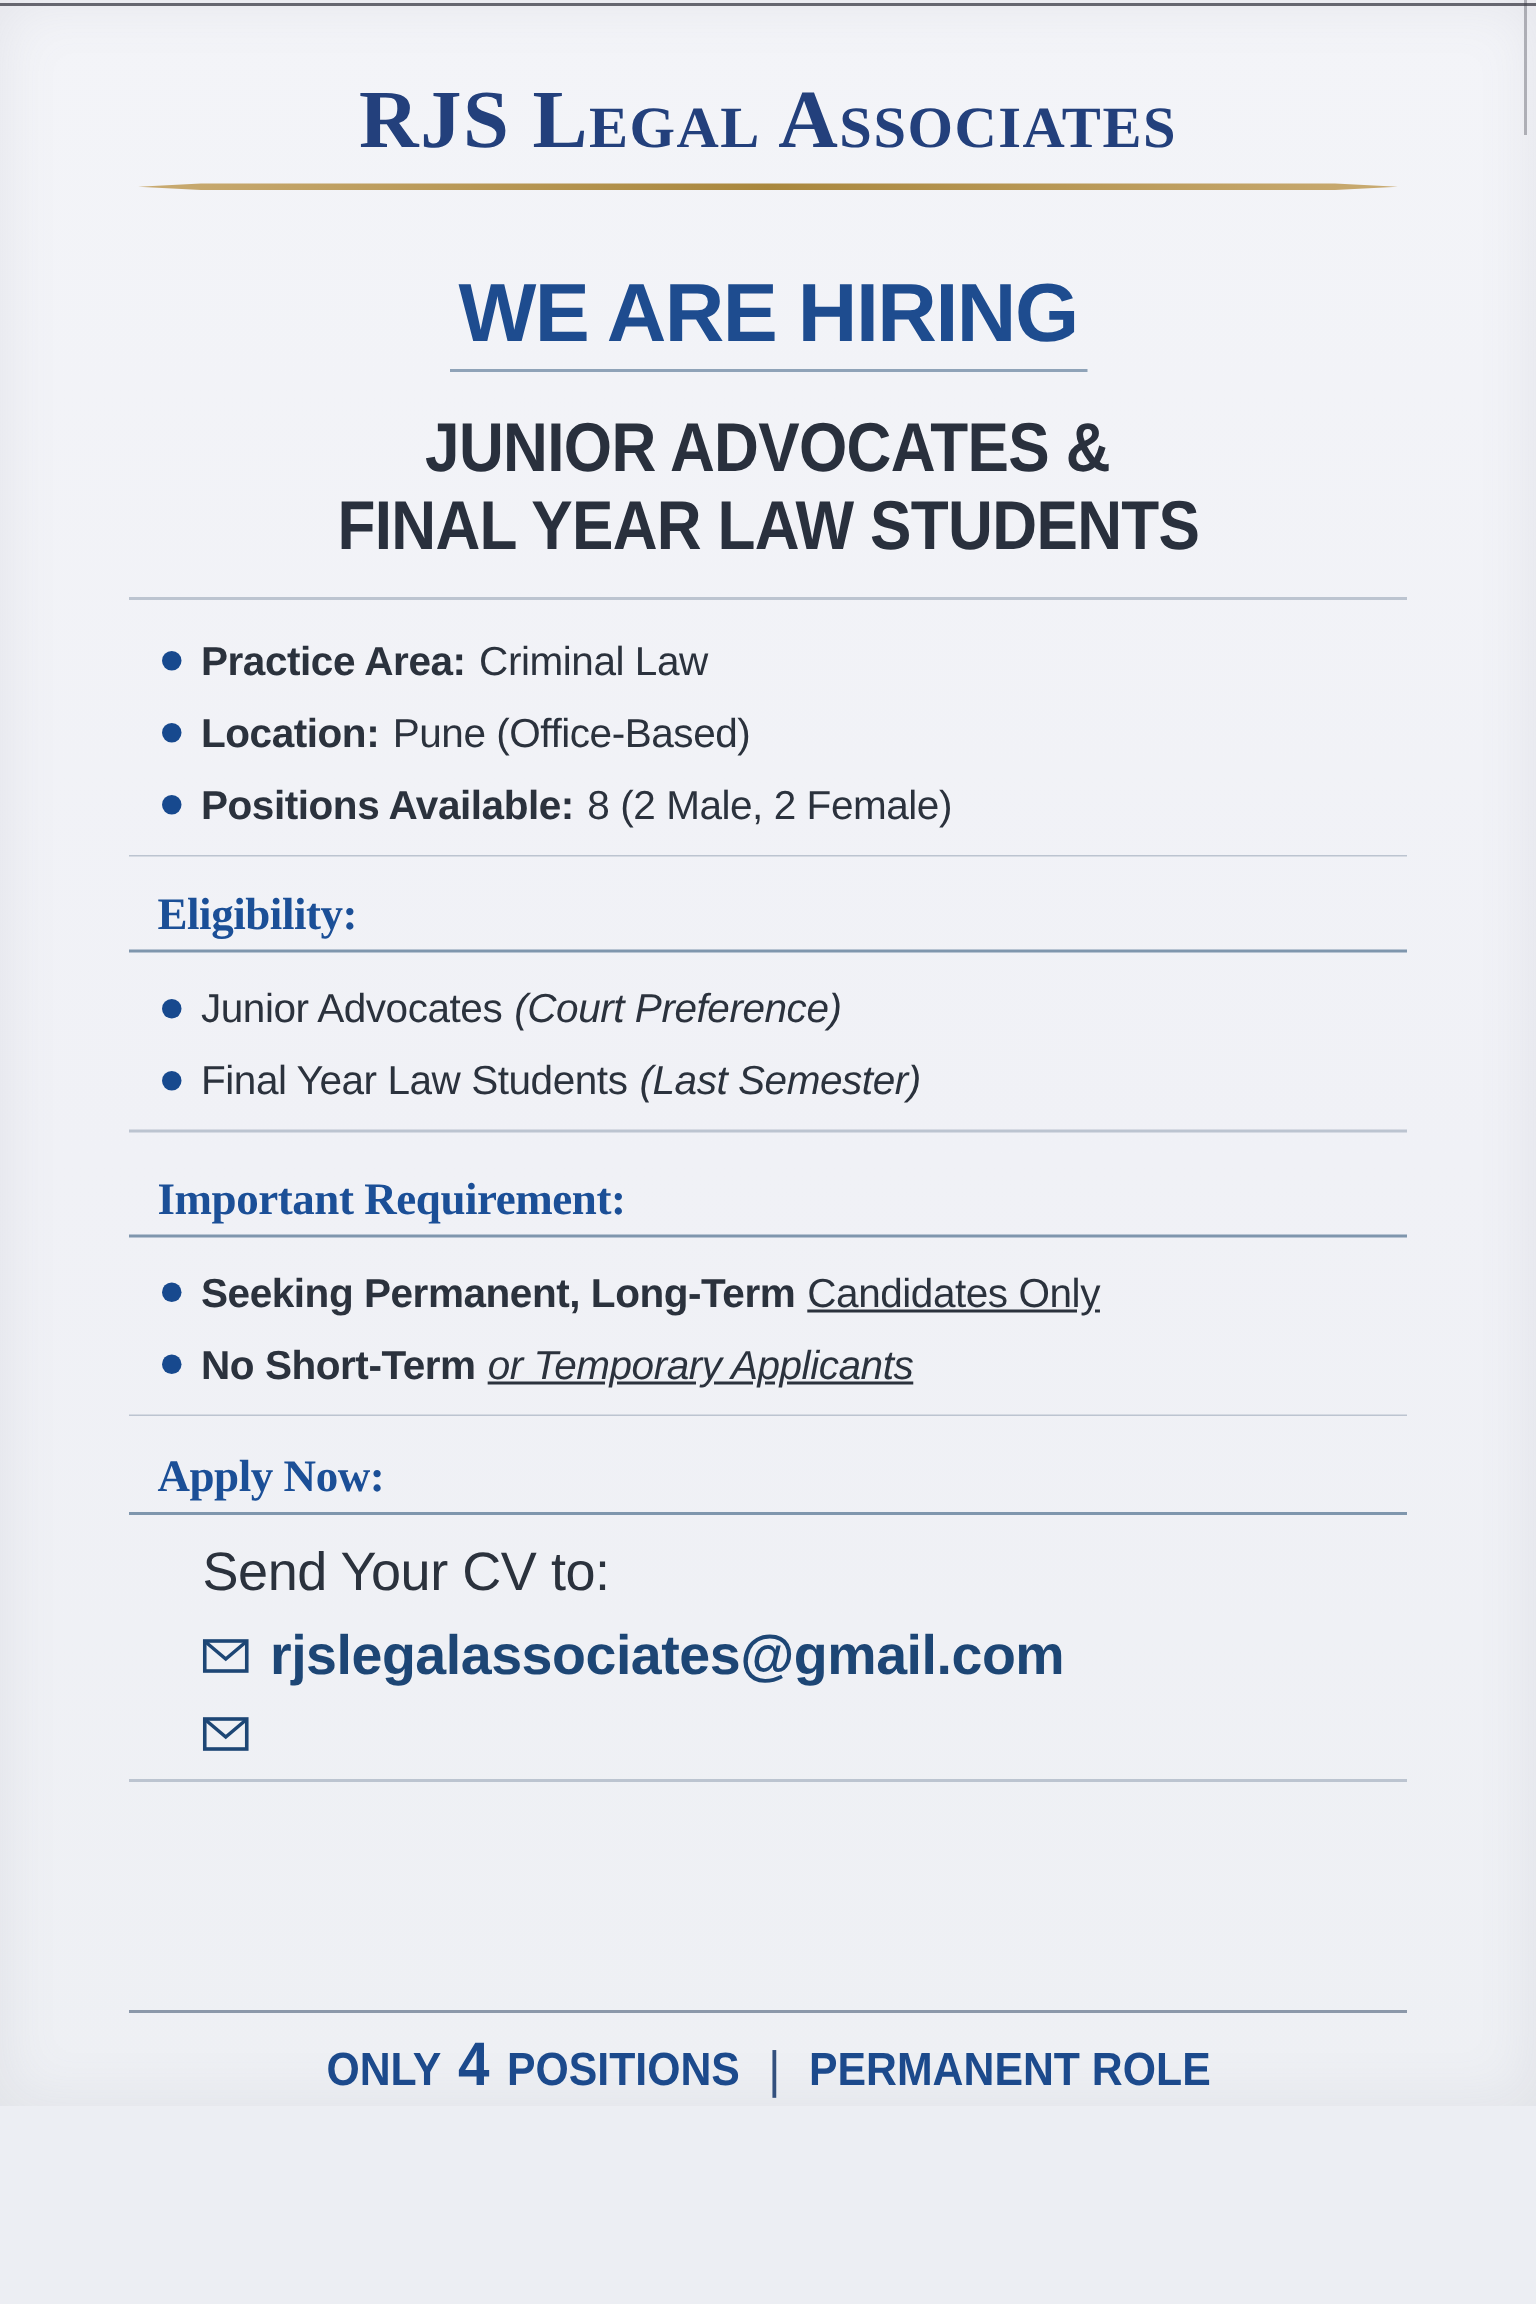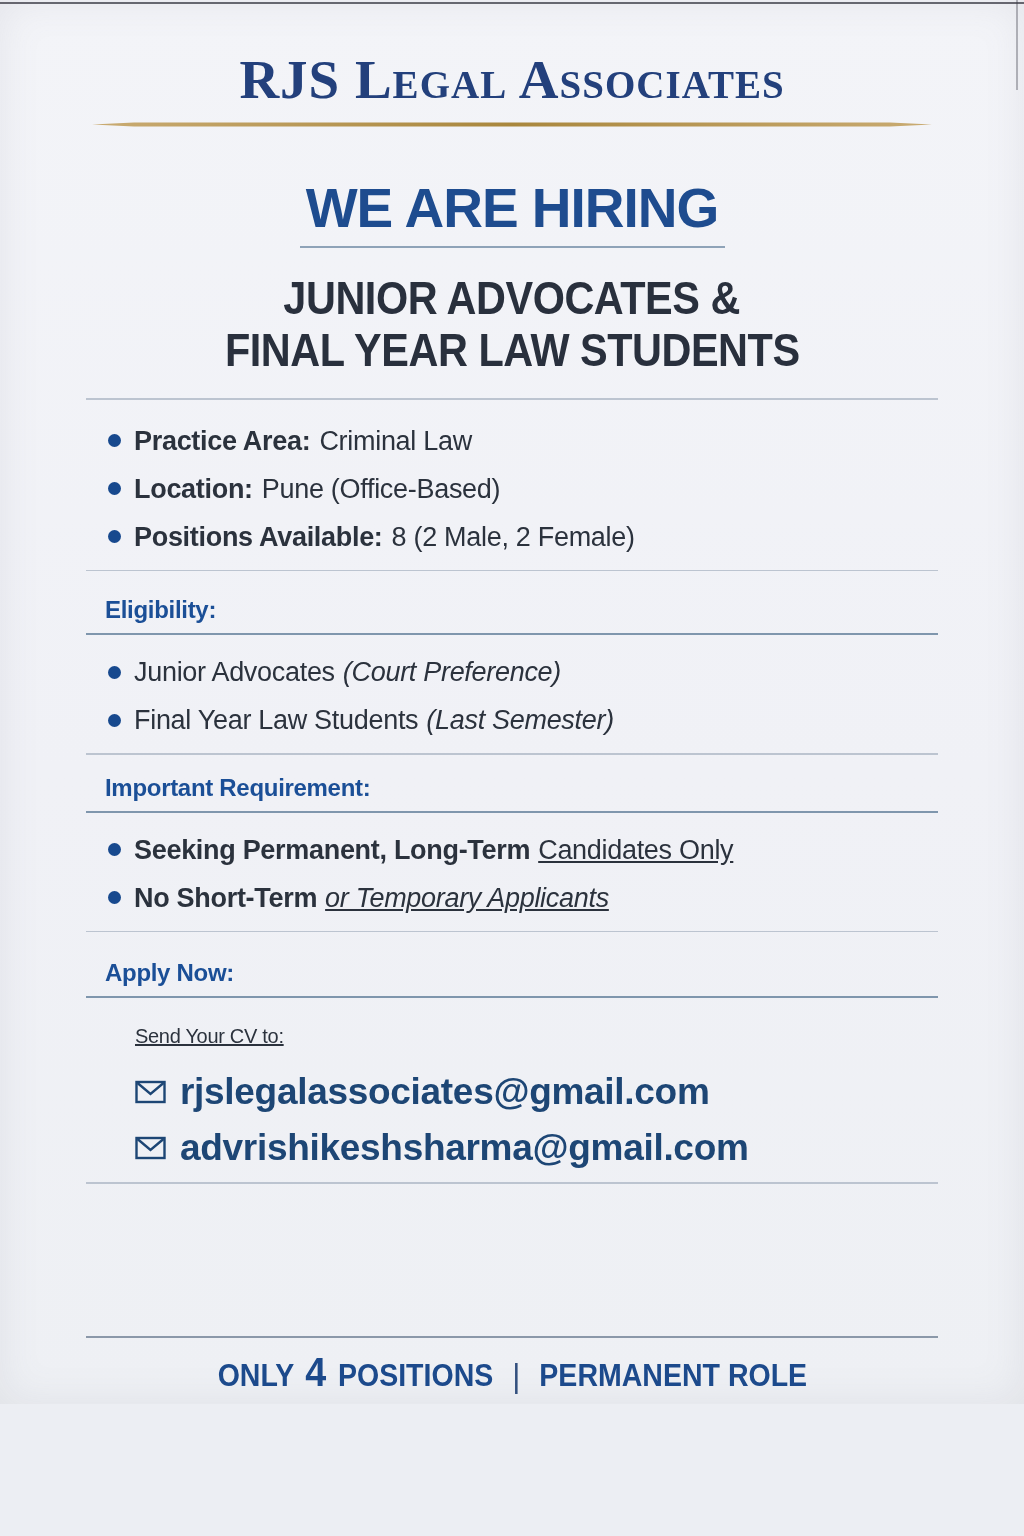--- a/index.html
+++ b/index.html
@@ -78,25 +78,26 @@
     background: #b3bcc9;
   }
   .rule.light { background: #bcc4d0; height: 1.5px; }
   .rule.dark  { background: #8b98a9; }
 
   .section { width: 852px; margin: 0 auto; }
 
   .section-heading {
     margin-top: 22px;
     padding-left: 19px;
-    font-size: 24px;
+    font-size: 30px;
     line-height: 34px;
     font-weight: 700;
     letter-spacing: -0.3px;
     color: #1b4f97;
+    font-family: Liberation Serif, serif;
   }
   .heading-underline {
     width: 100%; height: 2px;
     margin-top: 6px;
     background: #7f96ad;
   }
 
   .bullet-list { margin-top: 26px; }
   .bullet-row {
     display: flex;
@@ -119,25 +120,24 @@
   .val { margin-left: 9px; font-weight: 400; }
   .plain { font-weight: 400; }
   .note { font-style: italic; margin-left: 8px; }
   .strongpart { font-weight: 700; }
   .restpart { margin-left: 8px; text-decoration: underline; }
   .restpart.italic { font-style: italic; }
 
   .cta-line {
     margin-top: 22px;
     padding-left: 49px;
-    font-size: 20px;
+    font-size: 36px;
     line-height: 32px;
     letter-spacing: -0.3px;
     color: #2b323d;
-    text-decoration: underline;
   }
   .email-row {
     display: flex;
     align-items: center;
     margin-top: 24px;
     padding-left: 49px;
   }
   .email-row:first-of-type { margin-top: 26px; }
   .mail-icon { width: 31px; height: 24px; margin-right: 14px; flex: 0 0 31px; }
   .email-text {
@@ -220,21 +220,21 @@
           <span class="dot"></span>
           <span class="plain">Final Year Law Students</span>
           <span class="note">(Last Semester)</span>
         </div>
       </div>
     </div>
 
     <div class="rule light" style="margin-top:14px"></div>
 
     <div class="section">
-      <div class="section-heading" style="margin-top:16px">Important Requirement:</div>
+      <div class="section-heading" style="margin-top:28px">Important Requirement:</div>
       <div class="heading-underline"></div>
       <div class="bullet-list" style="margin-top:22px">
         <div class="bullet-row">
           <span class="dot"></span>
           <span class="strongpart">Seeking Permanent, Long-Term</span>
           <span class="restpart">Candidates Only</span>
         </div>
         <div class="bullet-row">
           <span class="dot"></span>
           <span class="strongpart">No Short-Term</span>
@@ -257,21 +257,20 @@
           <polyline points="2.5,3 15.5,14 28.5,3" fill="none" stroke="#1d4675" stroke-width="2.4"></polyline>
         </svg>
         <span class="email-text">rjslegalassociates@gmail.com</span>
       </div>
 
       <div class="email-row">
         <svg class="mail-icon" viewBox="0 0 31 24">
           <rect x="1.5" y="2" width="28" height="20" fill="none" stroke="#1d4675" stroke-width="2.4"></rect>
           <polyline points="2.5,3 15.5,14 28.5,3" fill="none" stroke="#1d4675" stroke-width="2.4"></polyline>
         </svg>
-        <span class="email-text">advrishikeshsharma@gmail.com</span>
       </div>
     </div>
 
     <div class="rule light" style="margin-top:18px"></div>
 
     <div class="gap"></div>
 
     <div class="rule dark"></div>
 
     <div class="footer-line">

